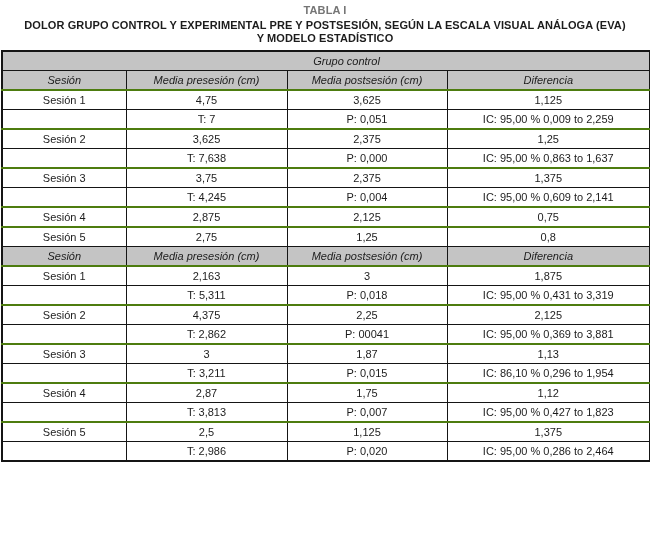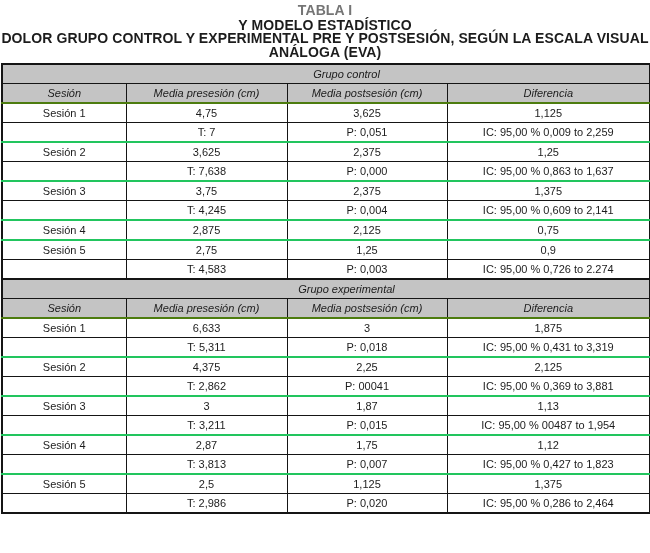--- a/index.html
+++ b/index.html
@@ -13,21 +13,21 @@
     height: 553px;
     background: #ffffff;
     overflow: hidden;
     box-sizing: border-box;
   }
   .title-block {
     text-align: center;
     padding-top: 4px;
     line-height: 13.5px;
     font-weight: bold;
-    font-size: 14px;
+    font-size: 11px;
     color: #1c1c1c;
     letter-spacing: 0.1px;
   }
   .title-label {
     color: #757575;
     margin-bottom: 1px;
   }
   table.eva {
     width: 648px;
     margin: 4px 1px 0 1px;
@@ -52,35 +52,35 @@
     font-weight: normal;
     border-top: 2px solid #151515;
     padding-left: 45px;
   }
   table.eva tr.colhead td {
     background: #c4c4c4;
     font-style: italic;
     border-bottom: 2px solid #4d7c0f;
   }
   table.eva tr.pair-start td {
-    border-top: 2px solid #22c55e;
+    border-top: 2px solid #4d7c0f;
   }
   table.eva tr:first-child td {
     border-top: none;
   }
 </style>
 </head>
 <body>
 
 <div class="page">
 
   <div class="title-block">
     <div class="title-label">TABLA I</div>
+    <div>DOLOR GRUPO CONTROL Y EXPERIMENTAL PRE Y POSTSESIÓN, SEGÚN LA ESCALA VISUAL ANÁLOGA (EVA)</div>
     <div>Y MODELO ESTADÍSTICO</div>
-    <div>DOLOR GRUPO CONTROL Y EXPERIMENTAL PRE Y POSTSESIÓN, SEGÚN LA ESCALA VISUAL ANÁLOGA (EVA)</div>
   </div>
 
   <table class="eva">
     <colgroup>
       <col style="width:124px">
       <col style="width:161px">
       <col style="width:160px">
       <col style="width:203px">
     </colgroup>
     <tbody>
@@ -133,40 +133,31 @@
         <tr class="pair-start">
           <td>Sesión 4</td>
           <td>2,875</td>
           <td>2,125</td>
           <td>0,75</td>
         </tr>
         <tr class="pair-start">
           <td>Sesión 5</td>
           <td>2,75</td>
           <td>1,25</td>
-          <td>0,9</td>
-        </tr>
-        <tr>
-          <td></td>
-          <td>T: 4,583</td>
-          <td>P: 0,003</td>
-          <td>IC: 95,00 % 0,726 to 2.274</td>
-        </tr>
-        <tr class="band">
-          <td colspan="4">Grupo experimental</td>
+          <td>0,8</td>
         </tr>
         <tr class="colhead">
           <td>Sesión</td>
           <td>Media presesión (cm)</td>
           <td>Media postsesión (cm)</td>
           <td>Diferencia</td>
         </tr>
         <tr class="pair-start">
           <td>Sesión 1</td>
-          <td>6,633</td>
+          <td>2,163</td>
           <td>3</td>
           <td>1,875</td>
         </tr>
         <tr>
           <td></td>
           <td>T: 5,311</td>
           <td>P: 0,018</td>
           <td>IC: 95,00 % 0,431 to 3,319</td>
         </tr>
         <tr class="pair-start">
@@ -184,21 +175,21 @@
         <tr class="pair-start">
           <td>Sesión 3</td>
           <td>3</td>
           <td>1,87</td>
           <td>1,13</td>
         </tr>
         <tr>
           <td></td>
           <td>T: 3,211</td>
           <td>P: 0,015</td>
-          <td>IC: 95,00 % 00487 to 1,954</td>
+          <td>IC: 86,10 % 0,296 to 1,954</td>
         </tr>
         <tr class="pair-start">
           <td>Sesión 4</td>
           <td>2,87</td>
           <td>1,75</td>
           <td>1,12</td>
         </tr>
         <tr>
           <td></td>
           <td>T: 3,813</td>

